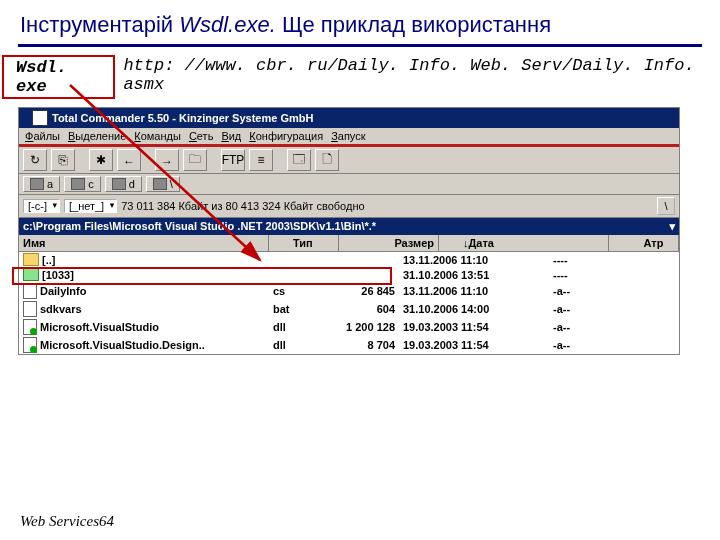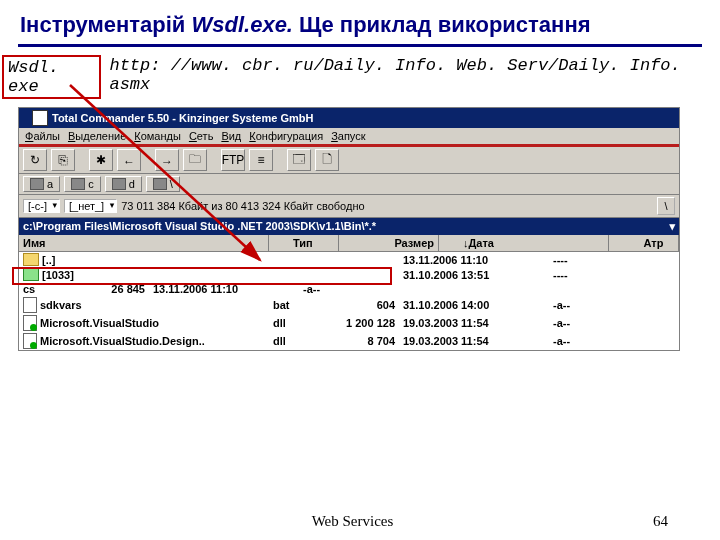--- a/index.html
+++ b/index.html
@@ -8,42 +8,43 @@
     width: 720px;
     height: 540px;
     font-family: Arial, sans-serif;
     background: #fff;
     position: relative;
     overflow: hidden;
   }
   .slide-title {
     padding: 12px 8px 6px 20px;
     font-size: 22px;
-    font-weight: bold;
+    font-weight: normal;
     color: #000080;
   }
   .slide-title .wsdl-em { font-style: italic; }
   .title-underline {
     height: 3px;
     background: #000080;
     margin: 0 18px 6px 18px;
   }
   .cmd-row {
     display: flex;
     align-items: stretch;
     padding: 2px 14px 8px 2px;
     font-family: "Courier New", monospace;
     font-size: 17px;
     font-style: italic;
   }
   .cmd-box {
     border: 2px solid #c00000;
-    padding: 1px 4px;
+    padding: 1px 12px;
     color: #000;
     margin-right: 4px;
+    font-weight: bold;
   }
   .cmd-url { padding: 1px 4px; color: #000; }
   .tc-window {
     margin: 0 18px 0 18px;
     border: 1px solid #808080;
     font-family: Tahoma, Arial, sans-serif;
     font-size: 11px;
     width: 660px;
   }
   .tc-titlebar {
@@ -165,24 +166,24 @@
     position:absolute;
     border:2px solid #c00000;
     pointer-events:none;
     box-sizing:border-box;
   }
   .footer-area{
     position:absolute;
     bottom:10px;
     left:0; right:0;
     display:flex;
-    justify-content:space-between;
-    padding:0 52px;
+    padding:0 20px;
     font-family:"Times New Roman",serif;
     font-size:15px;
+    font-style:italic;
   }
   .red-arrow{
     position:absolute;
     pointer-events:none;
   }
   .red-arrow svg{overflow:visible;}
 </style>
 </head>
 <body>
 
@@ -269,20 +270,24 @@
           <span>[1033]</span>
         </div>
         <div class="cell cell-ext"></div>
         <div class="cell cell-size">
           <dir></dir>
         </div>
         <div class="cell cell-date">31.10.2006 13:51</div>
         <div class="cell cell-attr">----</div>
       </div>
       <div class="row">
+        <div class="cell cell-name">
+          <span class="ico-file"></span>
+          <span>DailyInfo</span>
+        </div>
         <div class="cell cell-ext">cs</div>
         <div class="cell cell-size">26 845</div>
         <div class="cell cell-date">13.11.2006 11:10</div>
         <div class="cell cell-attr">-a--</div>
       </div>
       <div class="row">
         <div class="cell cell-name">
           <span class="ico-file"></span>
           <span>sdkvars</span>
         </div>

